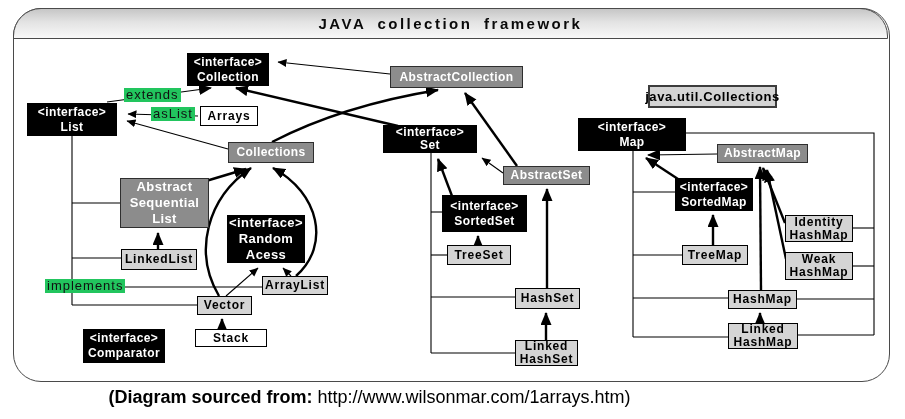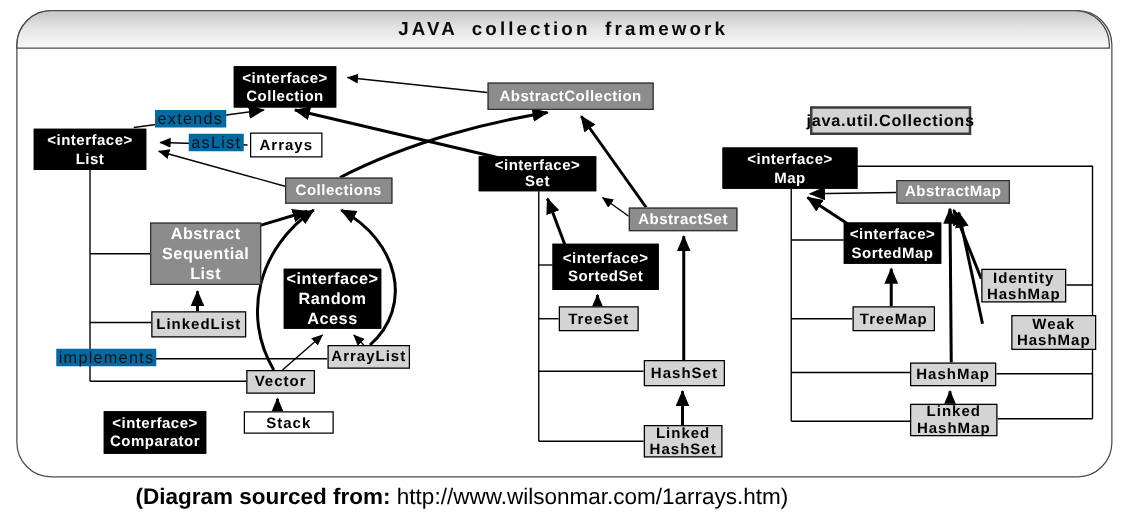--- a/index.html
+++ b/index.html
@@ -22,21 +22,21 @@
   .node { position:absolute; z-index:3; display:flex; align-items:center; justify-content:center;
           text-align:center; white-space:pre-line; font-weight:bold; box-sizing:border-box;
           font-size:12px; line-height:15px; letter-spacing:0.4px; }
   .iface { background:var(--interface-box,#000); color:#ffffff; border:1px solid #000; }
   .abstract { background:var(--abstract-box,#8c8c8c); color:#ffffff; border:1px solid #2e2e2e; }
   .cls { background:var(--class-box,#d4d4d4); color:#000; border:1px solid #000; letter-spacing:0.8px; line-height:13px; }
   .plain { background:var(--plain-box,#fff); color:#000; border:1px solid #000; letter-spacing:0.8px; }
   .util { background:var(--class-box,#d4d4d4); color:#000; border:2px solid #3c3c3c; font-size:13px; letter-spacing:0.6px; }
   .small3 { font-size:13px; line-height:16px; }
 
-  .edge-label { position:absolute; z-index:4; background:#0369a1; color:#111;
+  .edge-label { position:absolute; z-index:4; background:#22c55e; color:#111;
                 font-size:13px; letter-spacing:1px; padding:0 2px; line-height:14px; }
 
   .caption { position:absolute; left:0; top:387px; width:739px; text-align:center;
              font-size:18px; color:#000; z-index:3; }
   .caption .b { font-weight:bold; }
 </style>
 </head>
 <body>
 
 <div class="stage">
@@ -145,21 +145,21 @@
   <div class="node cls" style="left:121px;top:249px;width:76px;height:21px;">LinkedList</div>
   <div class="node cls" style="left:262px;top:276px;width:66px;height:19px;">ArrayList</div>
   <div class="node cls" style="left:197px;top:296px;width:55px;height:19px;">Vector</div>
   <div class="node cls" style="left:447px;top:245px;width:64px;height:20px;">TreeSet</div>
   <div class="node cls" style="left:515px;top:288px;width:65px;height:21px;">HashSet</div>
   <div class="node cls" style="left:515px;top:340px;width:63px;height:26px;">Linked
 HashSet</div>
   <div class="node cls" style="left:682px;top:245px;width:66px;height:20px;">TreeMap</div>
   <div class="node cls" style="left:785px;top:215px;width:68px;height:27px;">Identity
 HashMap</div>
-  <div class="node cls" style="left:785px;top:252px;width:68px;height:28px;margin-left:24px;">Weak
+  <div class="node cls" style="left:785px;top:252px;width:68px;height:28px;">Weak
 HashMap</div>
   <div class="node cls" style="left:728px;top:290px;width:69px;height:19px;">HashMap</div>
   <div class="node cls" style="left:728px;top:323px;width:70px;height:26px;">Linked
 HashMap</div>
 
   <div class="node plain" style="left:200px;top:106px;width:58px;height:20px;">Arrays</div>
   <div class="node plain" style="left:195px;top:329px;width:72px;height:18px;">Stack</div>
 
   <span class="edge-label" style="left:124px;top:88px;">extends</span>
   <span class="edge-label" style="left:151px;top:107px;">asList</span>

